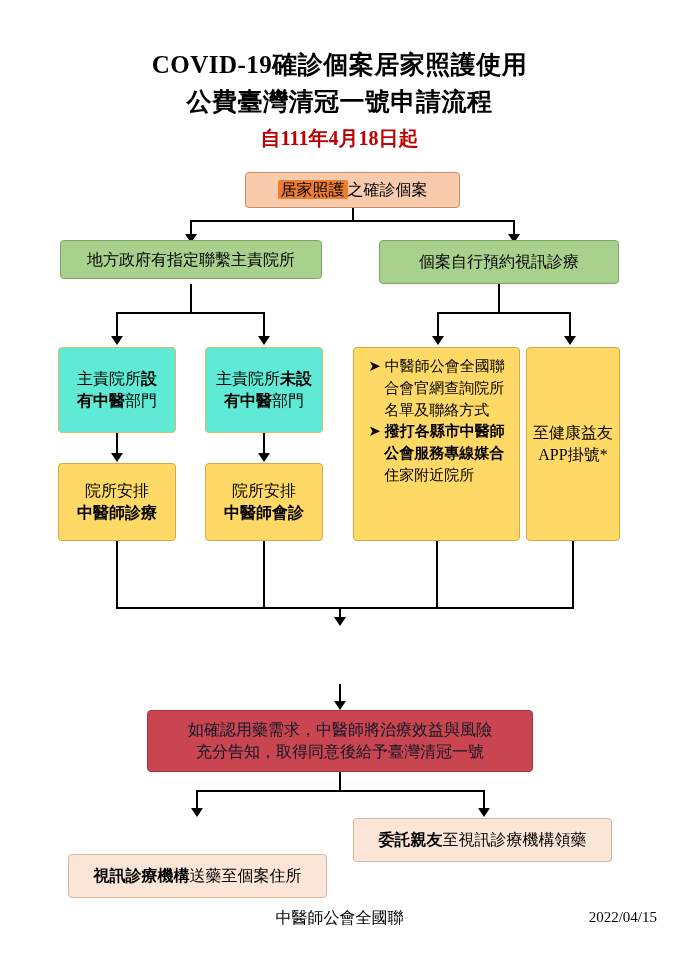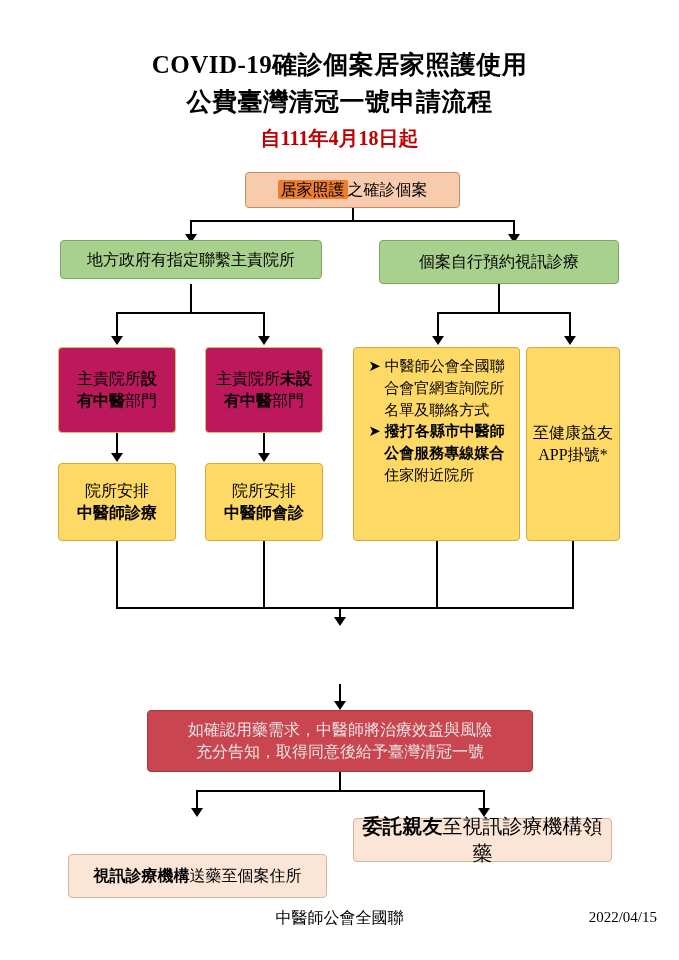--- a/index.html
+++ b/index.html
@@ -60,27 +60,27 @@
   }
   .green {
     background: #a9d18e;
     border: 1px solid #7ba85f;
   }
   .yellowdeep {
     background: #ffd966;
     border: 1px solid #d6a940;
   }
   .yellowlight {
-    background: #be185d;
+    background: #5eead4;
     border: 1px solid #d8bc62;
   }
   .red {
     background: #c9454f;
     border: 1px solid #a33640;
-    color: #e5e5e5;
+    color: #0f172a;
   }
   .lightpeach {
     background: #fbe5d6;
     border: 1px solid #d8b49a;
   }
   .hl-orange {
     background: #ed7d31;
     color: #000000;
     padding: 1px 3px;
     border-radius: 2px;
@@ -246,21 +246,21 @@
   <div class="arrow-down" style="left:191px; top:808px;"></div>
   <div class="ln" style="left:483px; top:790px; width:2px; height:20px;"></div>
   <div class="arrow-down" style="left:478px; top:808px;"></div>
 
   <div class="node lightpeach" style="left:68px; top:818px; width:259px; height:44px; font-size:16px;margin-top:36px;">
     <span>
       <b>視訊診療機構</b><span>送藥至個案住所</span>
     </span>
   </div>
 
-  <div class="node lightpeach" style="left:353px; top:818px; width:259px; height:44px; font-size:20px;">
+  <div class="node lightpeach" style="left:353px; top:818px; width:259px; height:44px; font-size:16px;">
     <span>
       <b>委託親友</b><span>至視訊診療機構領藥</span>
     </span>
   </div>
 
   <div class="footer-left" style="top:908px;">中醫師公會全國聯</div>
   <div class="footer-right" style="right:22px; top:909px;">2022/04/15</div>
 
 </div>
 

